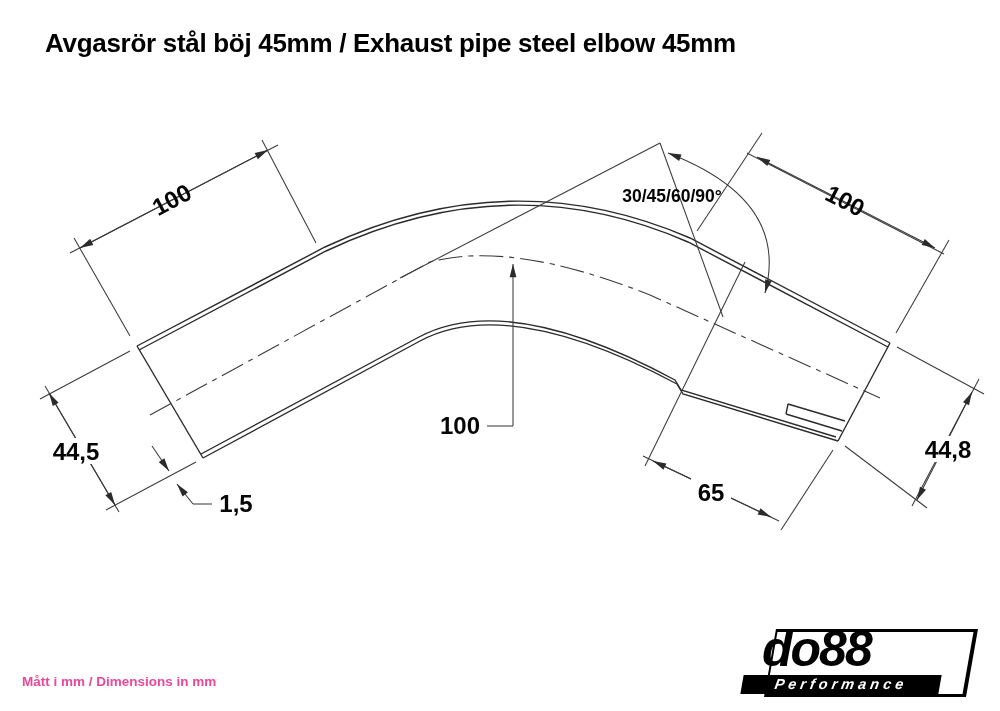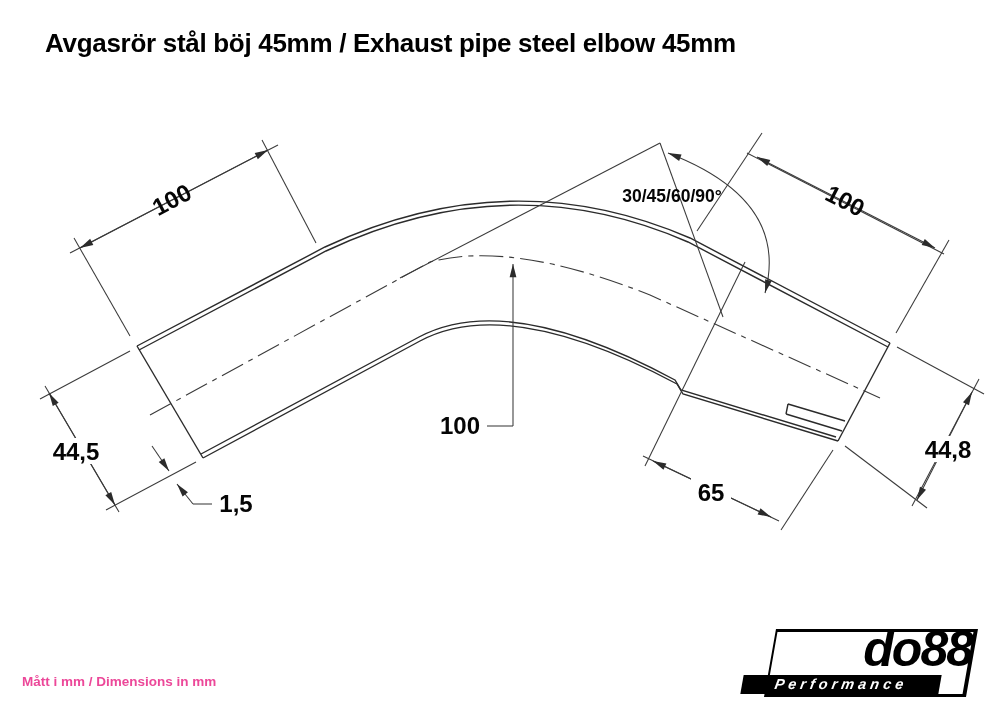--- a/index.html
+++ b/index.html
@@ -23,21 +23,21 @@
     position:absolute;left:22px;top:674px;font-size:13.5px;font-weight:bold;color:#ec4899;
   }
   
   .logo{position:absolute;left:742px;top:624px;width:240px;height:76px;}
   .logo-frame{
     position:absolute;left:28px;top:5px;width:196px;height:62px;
     border-top:3.5px solid #000;border-right:4px solid #000;border-bottom:3px solid #000;border-left:2px solid #000;
     transform:skewX(-10deg);background:transparent;
   }
   .logo-brand{
-    position:absolute;left:20px;top:-4px;width:210px;text-align:right;
+    position:absolute;left:20px;top:-4px;width:210px;text-align:left;
     font-size:50px;font-weight:bold;font-style:italic;letter-spacing:-2px;color:#000;
     font-family:"Liberation Sans",sans-serif;
   }
   .logo-bar{
     position:absolute;left:0px;top:51px;width:198px;height:19px;background:#000;
     transform:skewX(-10deg);display:flex;align-items:center;justify-content:center;
   }
   .logo-tagline{
     color:#fff;font-size:14.5px;font-weight:bold;font-style:italic;letter-spacing:4px;
     font-family:"Liberation Sans",sans-serif;line-height:19px;

